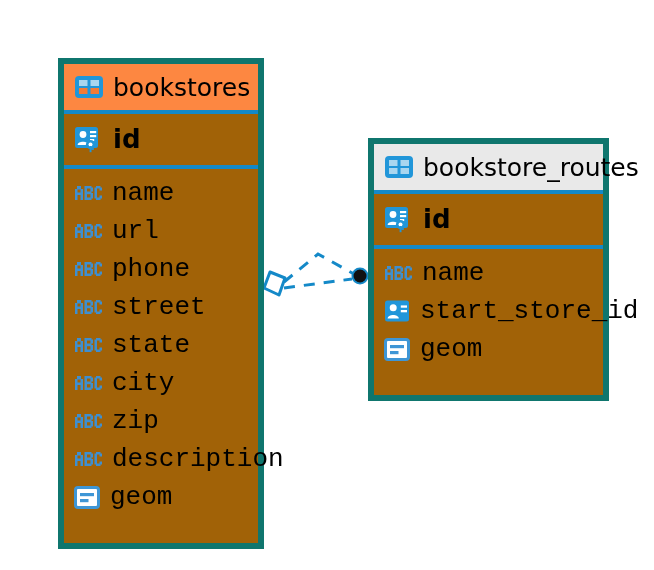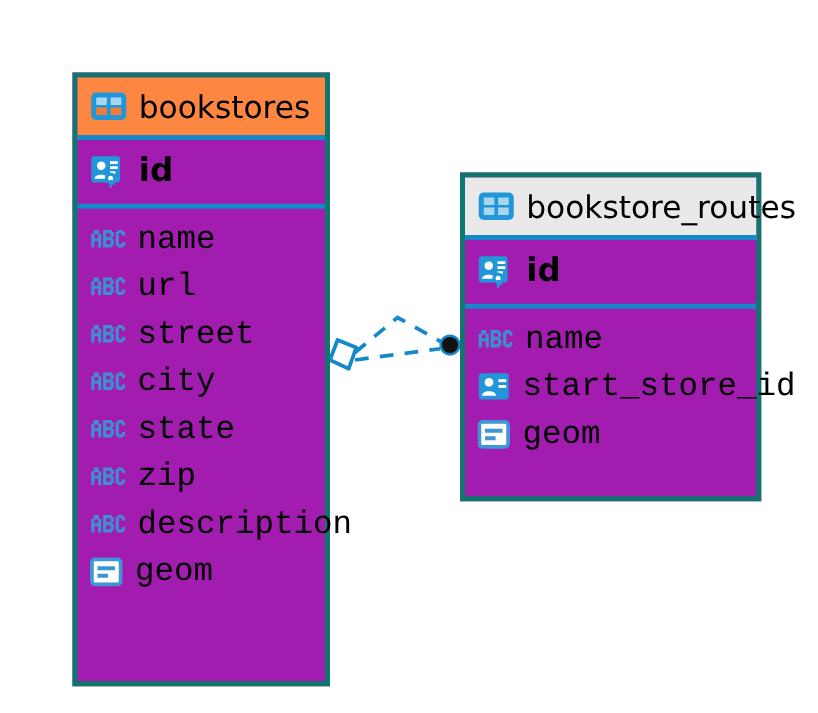--- a/index.html
+++ b/index.html
@@ -9,22 +9,22 @@
     background:#ffffff;
     font-family:"DejaVu Sans", sans-serif;
     position:relative;
     overflow:hidden;
   }
   .canvas{position:absolute;left:0;top:0;width:654px;height:570px;}
 
   
   .table-box{
     position:absolute;
-    background:#a21caf;
-    border:4px solid #0f766e;
+    background:#a16207;
+    border:6px solid #0f766e;
     box-sizing:border-box;
   }
   #tbl-bookstores{left:58px;top:58px;width:206px;height:491px;}
   #tbl-bookstore-routes{left:368px;top:138px;width:241px;height:263px;}
 
   .tbl-header{
     display:flex;align-items:center;
     box-sizing:border-box;
     height:50px;
     padding-left:10px;
@@ -145,20 +145,30 @@
         <span class="icon">
           <svg width="29" height="16" viewBox="0 0 29 16">
             <path d="M1 15 V4 H3 V1 H7 V4 H9 V15 H6.5 V10 H3.5 V15 Z M3.5 7.6 H6.5 V4.6 H3.5 Z" fill="#3e8fd0"></path>
             <path d="M10.5 15 V1 H17.5 V2.5 H19 V6.5 H17.5 V8 H19 V13.5 H17.5 V15 Z M13 6.4 H16.4 V3.6 H13 Z M13 12.4 H16.4 V9.2 H13 Z" fill="#3e8fd0"></path>
             <path d="M20.5 13.5 V2.5 H22 V1 H26.5 V2.5 H28 V5.4 H25.5 V3.6 H23 V12.4 H25.5 V10.6 H28 V13.5 H26.5 V15 H22 V13.5 Z" fill="#3e8fd0"></path>
           </svg>
         </span>
         <span class="field-name">url</span>
       </div>
 
+      <div class="field-row">
+        <span class="icon">
+          <svg width="29" height="16" viewBox="0 0 29 16">
+            <path d="M1 15 V4 H3 V1 H7 V4 H9 V15 H6.5 V10 H3.5 V15 Z M3.5 7.6 H6.5 V4.6 H3.5 Z" fill="#3e8fd0"></path>
+            <path d="M10.5 15 V1 H17.5 V2.5 H19 V6.5 H17.5 V8 H19 V13.5 H17.5 V15 Z M13 6.4 H16.4 V3.6 H13 Z M13 12.4 H16.4 V9.2 H13 Z" fill="#3e8fd0"></path>
+            <path d="M20.5 13.5 V2.5 H22 V1 H26.5 V2.5 H28 V5.4 H25.5 V3.6 H23 V12.4 H25.5 V10.6 H28 V13.5 H26.5 V15 H22 V13.5 Z" fill="#3e8fd0"></path>
+          </svg>
+        </span>
+        <span class="field-name">phone</span>
+      </div>
 
       <div class="field-row">
         <span class="icon">
           <svg width="29" height="16" viewBox="0 0 29 16">
             <path d="M1 15 V4 H3 V1 H7 V4 H9 V15 H6.5 V10 H3.5 V15 Z M3.5 7.6 H6.5 V4.6 H3.5 Z" fill="#3e8fd0"></path>
             <path d="M10.5 15 V1 H17.5 V2.5 H19 V6.5 H17.5 V8 H19 V13.5 H17.5 V15 Z M13 6.4 H16.4 V3.6 H13 Z M13 12.4 H16.4 V9.2 H13 Z" fill="#3e8fd0"></path>
             <path d="M20.5 13.5 V2.5 H22 V1 H26.5 V2.5 H28 V5.4 H25.5 V3.6 H23 V12.4 H25.5 V10.6 H28 V13.5 H26.5 V15 H22 V13.5 Z" fill="#3e8fd0"></path>
           </svg>
         </span>
         <span class="field-name">street</span>
@@ -166,32 +176,32 @@
 
 
       <div class="field-row">
         <span class="icon">
           <svg width="29" height="16" viewBox="0 0 29 16">
             <path d="M1 15 V4 H3 V1 H7 V4 H9 V15 H6.5 V10 H3.5 V15 Z M3.5 7.6 H6.5 V4.6 H3.5 Z" fill="#3e8fd0"></path>
             <path d="M10.5 15 V1 H17.5 V2.5 H19 V6.5 H17.5 V8 H19 V13.5 H17.5 V15 Z M13 6.4 H16.4 V3.6 H13 Z M13 12.4 H16.4 V9.2 H13 Z" fill="#3e8fd0"></path>
             <path d="M20.5 13.5 V2.5 H22 V1 H26.5 V2.5 H28 V5.4 H25.5 V3.6 H23 V12.4 H25.5 V10.6 H28 V13.5 H26.5 V15 H22 V13.5 Z" fill="#3e8fd0"></path>
           </svg>
         </span>
+        <span class="field-name">state</span>
+      </div>
+
+      <div class="field-row">
+        <span class="icon">
+          <svg width="29" height="16" viewBox="0 0 29 16">
+            <path d="M1 15 V4 H3 V1 H7 V4 H9 V15 H6.5 V10 H3.5 V15 Z M3.5 7.6 H6.5 V4.6 H3.5 Z" fill="#3e8fd0"></path>
+            <path d="M10.5 15 V1 H17.5 V2.5 H19 V6.5 H17.5 V8 H19 V13.5 H17.5 V15 Z M13 6.4 H16.4 V3.6 H13 Z M13 12.4 H16.4 V9.2 H13 Z" fill="#3e8fd0"></path>
+            <path d="M20.5 13.5 V2.5 H22 V1 H26.5 V2.5 H28 V5.4 H25.5 V3.6 H23 V12.4 H25.5 V10.6 H28 V13.5 H26.5 V15 H22 V13.5 Z" fill="#3e8fd0"></path>
+          </svg>
+        </span>
         <span class="field-name">city</span>
-      </div>
-
-      <div class="field-row">
-        <span class="icon">
-          <svg width="29" height="16" viewBox="0 0 29 16">
-            <path d="M1 15 V4 H3 V1 H7 V4 H9 V15 H6.5 V10 H3.5 V15 Z M3.5 7.6 H6.5 V4.6 H3.5 Z" fill="#3e8fd0"></path>
-            <path d="M10.5 15 V1 H17.5 V2.5 H19 V6.5 H17.5 V8 H19 V13.5 H17.5 V15 Z M13 6.4 H16.4 V3.6 H13 Z M13 12.4 H16.4 V9.2 H13 Z" fill="#3e8fd0"></path>
-            <path d="M20.5 13.5 V2.5 H22 V1 H26.5 V2.5 H28 V5.4 H25.5 V3.6 H23 V12.4 H25.5 V10.6 H28 V13.5 H26.5 V15 H22 V13.5 Z" fill="#3e8fd0"></path>
-          </svg>
-        </span>
-        <span class="field-name">state</span>
       </div>
 
       <div class="field-row">
         <span class="icon">
           <svg width="29" height="16" viewBox="0 0 29 16">
             <path d="M1 15 V4 H3 V1 H7 V4 H9 V15 H6.5 V10 H3.5 V15 Z M3.5 7.6 H6.5 V4.6 H3.5 Z" fill="#3e8fd0"></path>
             <path d="M10.5 15 V1 H17.5 V2.5 H19 V6.5 H17.5 V8 H19 V13.5 H17.5 V15 Z M13 6.4 H16.4 V3.6 H13 Z M13 12.4 H16.4 V9.2 H13 Z" fill="#3e8fd0"></path>
             <path d="M20.5 13.5 V2.5 H22 V1 H26.5 V2.5 H28 V5.4 H25.5 V3.6 H23 V12.4 H25.5 V10.6 H28 V13.5 H26.5 V15 H22 V13.5 Z" fill="#3e8fd0"></path>
           </svg>
         </span>

